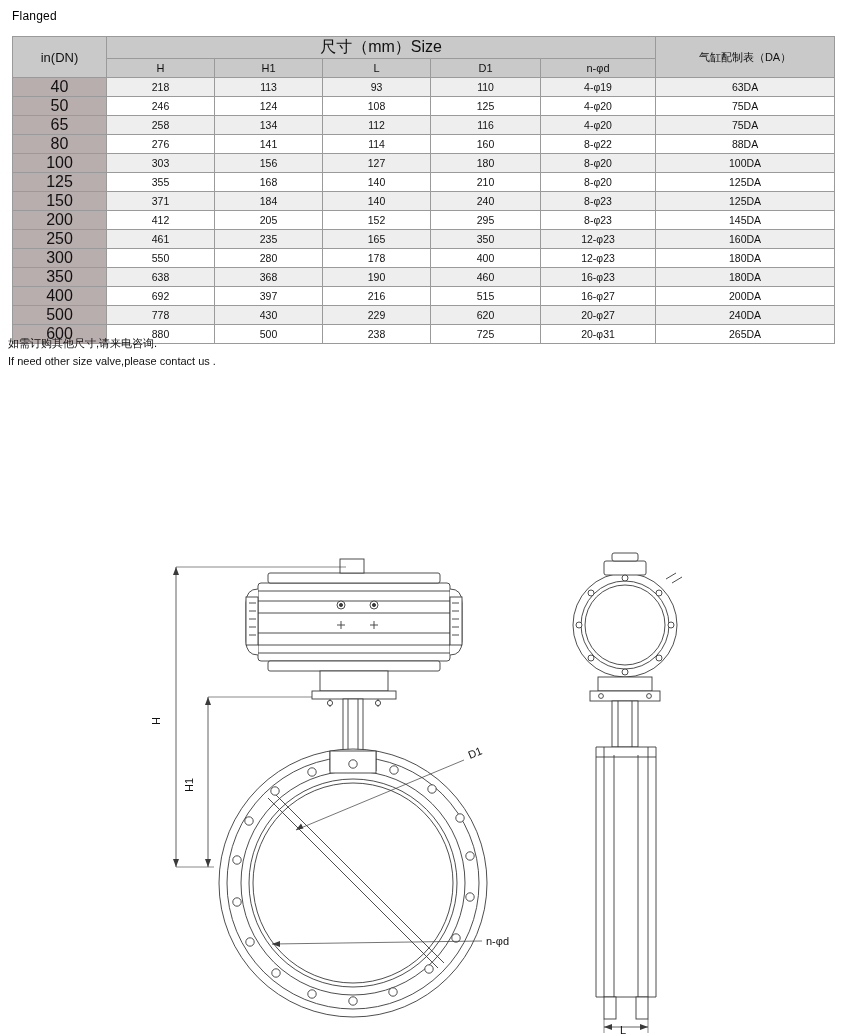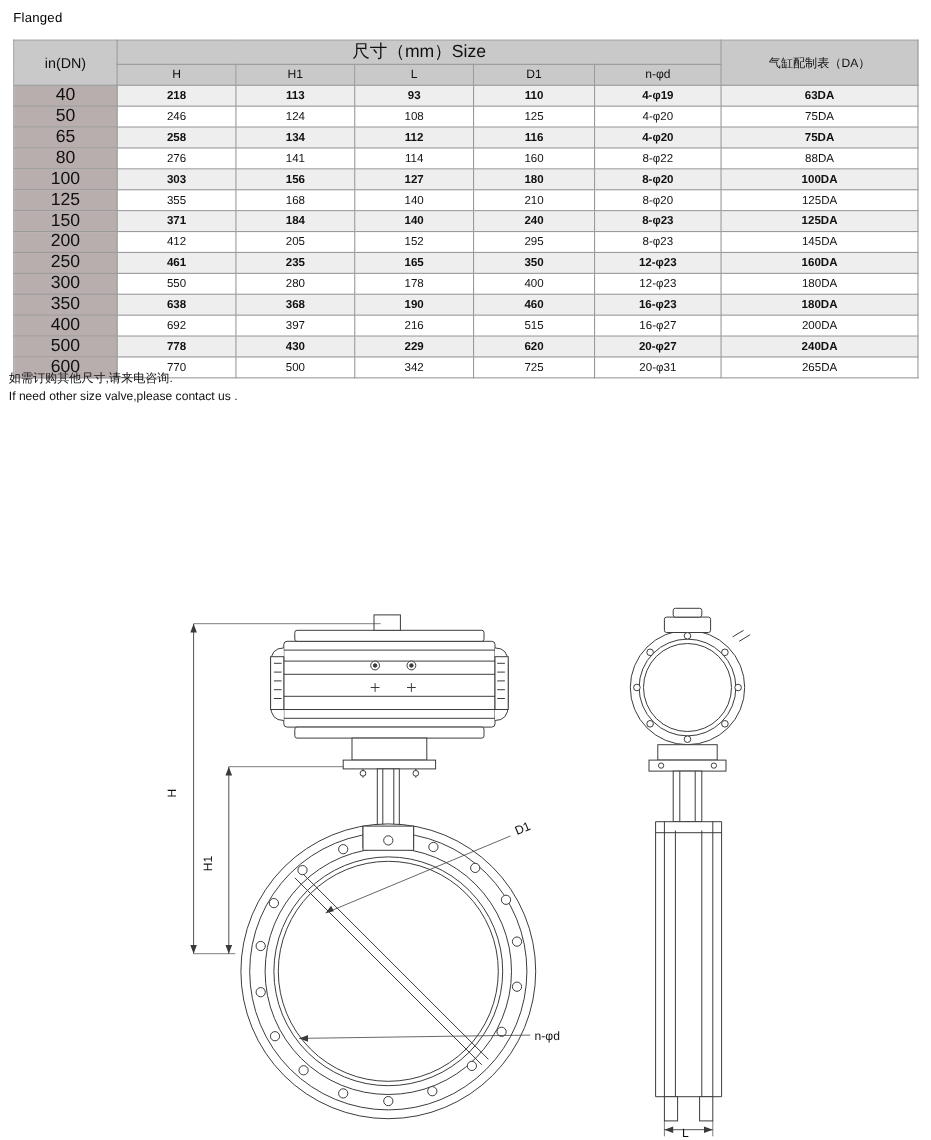--- a/index.html
+++ b/index.html
@@ -58,21 +58,20 @@
   .hdr-da {
     background: #c9c9c9;
     font-size: 11px;
   }
   td.dncell {
     background: #b9aeae;
     font-size: 16px;
   }
   tr.alt td.val {
     background: #eeeeee;
-    font-weight: bold;
   }
   tr td.val {
     background: #ffffff;
   }
   .note {
     position: absolute;
     left: 8px;
     font-size: 11px;
     color: #111;
   }
@@ -235,23 +234,23 @@
         <td class="dncell">500</td>
         <td class="val">778</td>
         <td class="val">430</td>
         <td class="val">229</td>
         <td class="val">620</td>
         <td class="val">20-φ27</td>
         <td class="val">240DA</td>
       </tr>
       <tr>
         <td class="dncell">600</td>
-        <td class="val">770</td>
+        <td class="val">880</td>
         <td class="val">500</td>
-        <td class="val">342</td>
+        <td class="val">238</td>
         <td class="val">725</td>
         <td class="val">20-φ31</td>
         <td class="val">265DA</td>
       </tr>
     </tbody>
 </table>
 
 <div class="note note1">如需订购其他尺寸,请来电咨询.</div>
 <div class="note note2">If need other size valve,please contact us .</div>
 

